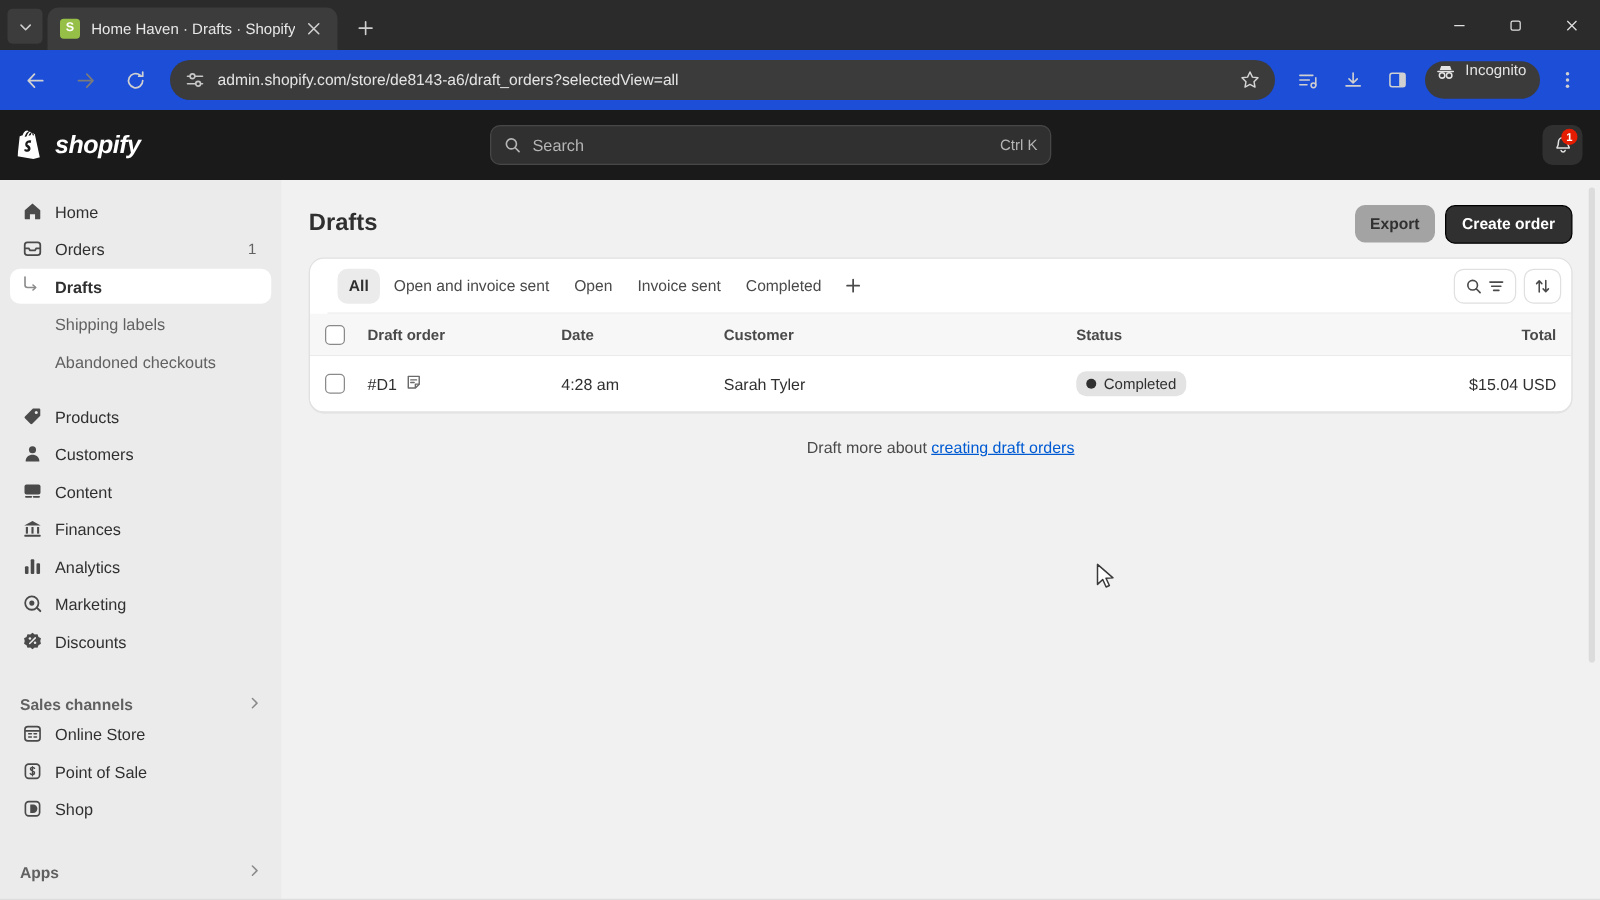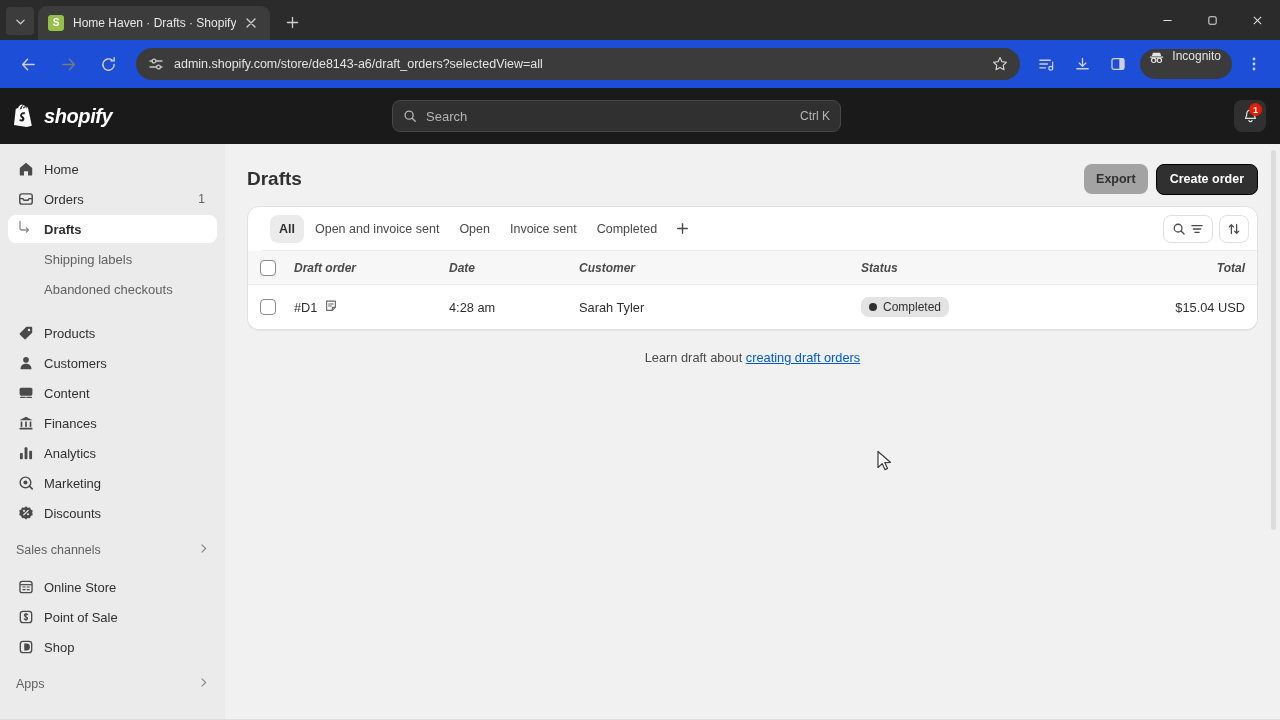--- a/index.html
+++ b/index.html
@@ -158,23 +158,23 @@
   .subnav-item {
     height: 28px; margin: 1px 8px; border-radius: 8px;
     display: flex; align-items: center; padding-left: 36px;
     color: #616161; font-size: 13px;
   }
   .subnav-item.active { background: #fff; color: #303030; font-weight: 600; padding-left: 36px; }
   .subnav-arrow {
     position: absolute; left: 18px; width: 14px; height: 12px;
   }
   .nav-group-header {
-    display: flex; align-items: flex-start; height: 28px;
+    display: flex; align-items: flex-end; height: 28px;
     margin: 1px 8px; padding: 0 8px; color: #616161;
-    font-size: 12.5px; font-weight: 400; gap: 28px;
+    font-size: 12.5px; font-weight: 700; gap: 28px;
   }
   .nav-group-header .chev { margin-left: auto; }
   .nav-spacer { height: 14px; }
   .sidebar-footer { margin-top: auto; padding-bottom: 12px; }
 
   
   .main {
     flex: 1; min-width: 0; padding: 0 22px;
     position: relative; overflow: hidden;
   }
@@ -225,21 +225,21 @@
   }
   .tool-btn {
     width: 30px; height: 28px; border: 1px solid #e0e0e0;
     border-radius: 8px; display: flex; align-items: center;
     justify-content: center; background: #fff;
   }
 
   .table-head {
     height: 34px; display: flex; align-items: center;
     background: #f7f7f7; border-bottom: 1px solid #ebebeb;
-    padding: 0 12px; font-size: 12px; color: #4a4a4a; font-weight: 600; font-style: italic;
+    padding: 0 12px; font-size: 12px; color: #4a4a4a; font-weight: 600;
   }
   .table-row {
     height: 44px; display: flex; align-items: center;
     padding: 0 12px; font-size: 12.8px; color: #303030;
     background: #fff;
   }
   .cbx {
     width: 16px; height: 16px; border: 1px solid #8a8a8a;
     border-radius: 4px; flex: none; background: #fff;
   }
@@ -685,21 +685,21 @@
           <span class="status-badge">
             <span class="status-dot"></span>
             <span>Completed</span>
           </span>
         </div>
         <div class="col-total">$15.04 USD</div>
       </div>
     </div>
 
     <div class="learn-more">
-      <span>Learn draft about </span><a href="#">creating draft orders</a>
+      <span>Draft more about </span><a href="#">creating draft orders</a>
     </div>
 
     <div class="vscroll">
       <div class="vscroll-thumb"></div>
     </div>
   </main>
 </div>
 
 <div class="bottom-edge"></div>
 

